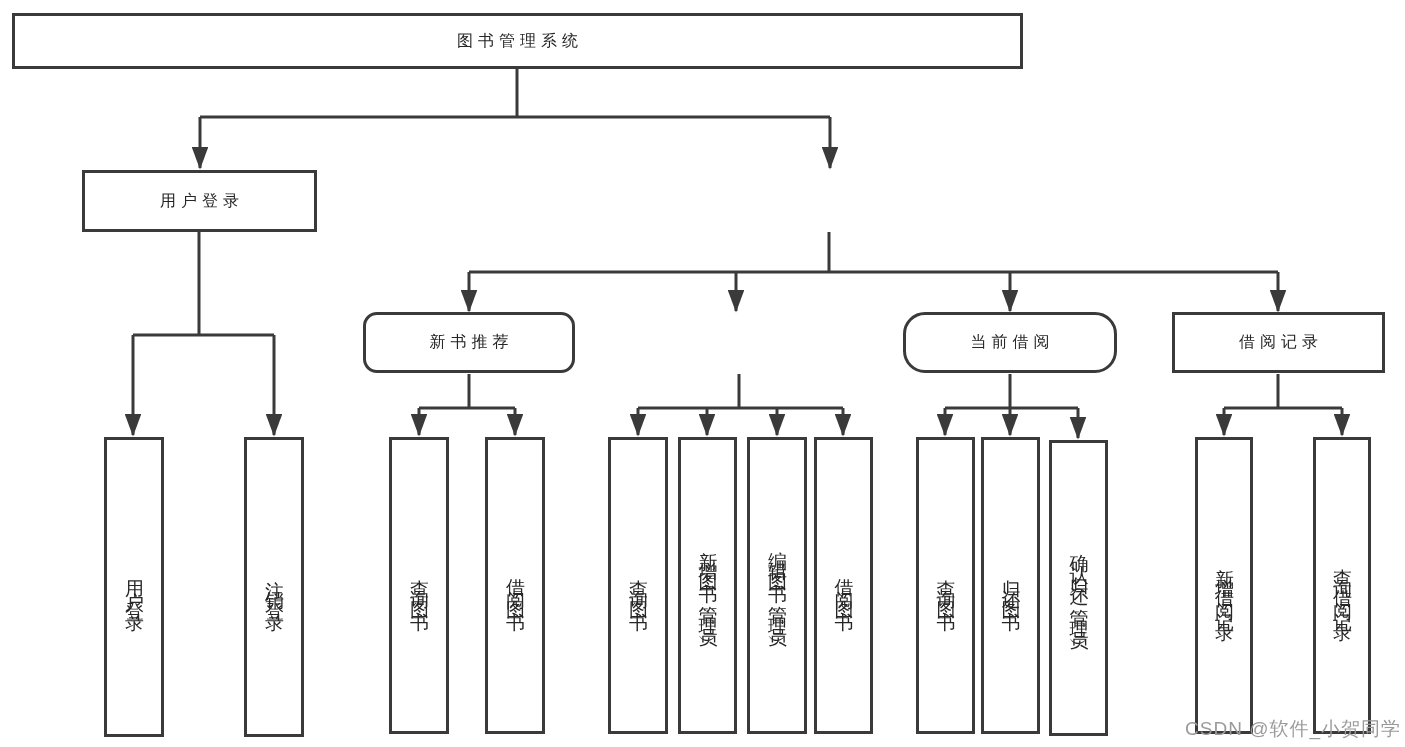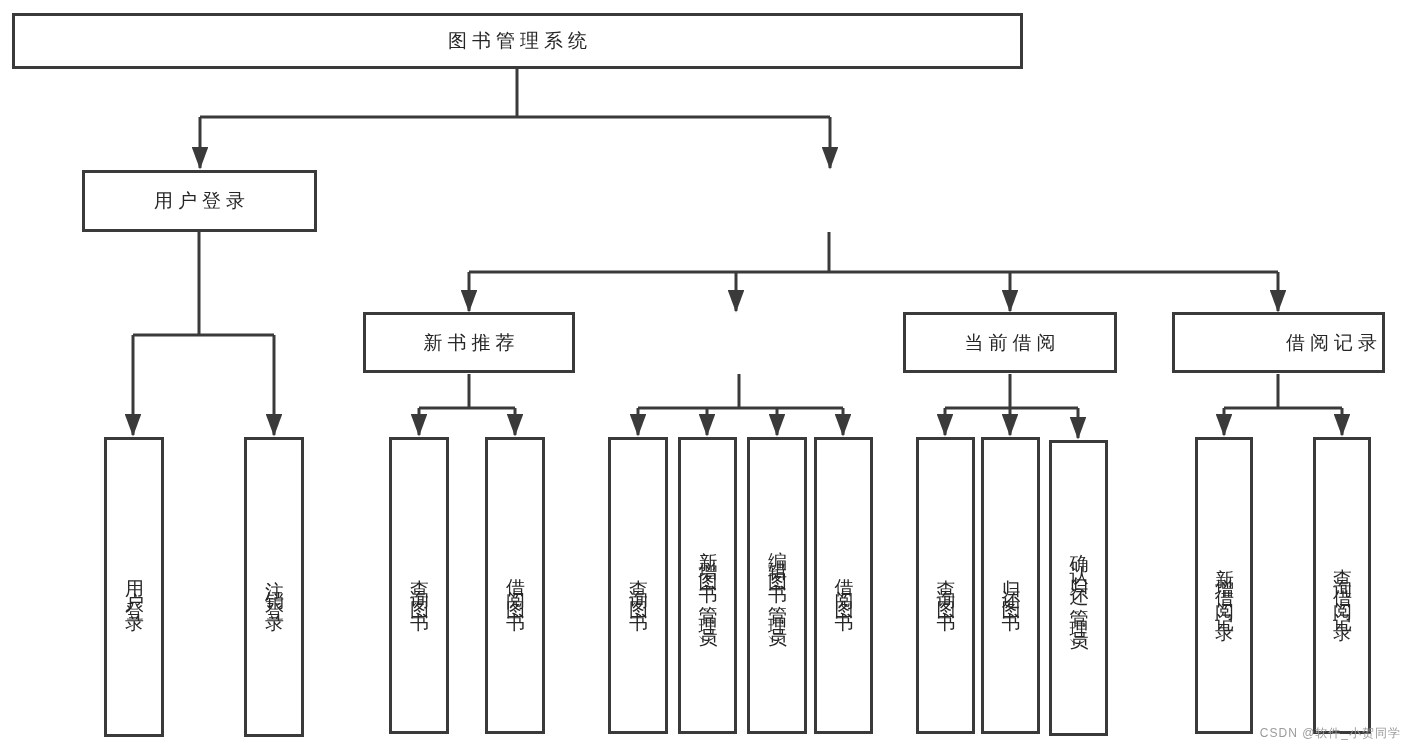--- a/index.html
+++ b/index.html
@@ -22,39 +22,39 @@
   }
   .node {
     position: absolute;
     background: #ffffff;
     border: 3px solid var(--line, #3a3a3a);
     display: flex;
     align-items: center;
     justify-content: center;
   }
   .node .hlabel {
-    font-size: 19px;
+    font-size: 16px;
     letter-spacing: 5px;
     text-indent: 5px;
     color: var(--text, #262626);
     white-space: nowrap;
   }
   .vnode .vlabel {
     writing-mode: vertical-rl;
     text-orientation: mixed;
     font-size: 19px;
     letter-spacing: 11px;
     line-height: 1.2;
     color: var(--text, #262626);
   }
   .watermark {
     position: absolute;
     right: 4px;
     bottom: 5px;
-    font-size: 12px;
+    font-size: 19px;
     letter-spacing: 1px;
     color: var(--wm, #9b9b9b);
     white-space: nowrap;
     z-index: 5;
   }
 </style>
 </head>
 <body>
 
 <div class="canvas">
@@ -99,27 +99,27 @@
   </svg>
 
   <div class="node" style="left:12px; top:13px; width:1011px; height:56px;">
     <span class="hlabel">图书管理系统</span>
   </div>
 
   <div class="node" style="left:82px; top:170px; width:235px; height:62px;">
     <span class="hlabel">用户登录</span>
   </div>
 
-  <div class="node" style="left:363px; top:312px; width:212px; height:61px;">
+  <div class="node" style="left:363px; top:312px; width:212px; height:61px;border-radius:14px;">
     <span class="hlabel">新书推荐</span>
   </div>
-  <div class="node" style="left:903px; top:312px; width:214px; height:61px;">
+  <div class="node" style="left:903px; top:312px; width:214px; height:61px;border-radius:22px;">
     <span class="hlabel">当前借阅</span>
   </div>
-  <div class="node" style="left:1172px; top:312px; width:213px; height:61px;justify-content:flex-end;">
+  <div class="node" style="left:1172px; top:312px; width:213px; height:61px;">
     <span class="hlabel">借阅记录</span>
   </div>
 
   <div class="node vnode" style="left:104px; top:437px; width:60px; height:300px;">
     <span class="vlabel">用户登录</span>
   </div>
   <div class="node vnode" style="left:244px; top:437px; width:60px; height:300px;">
     <span class="vlabel">注销登录</span>
   </div>
 

